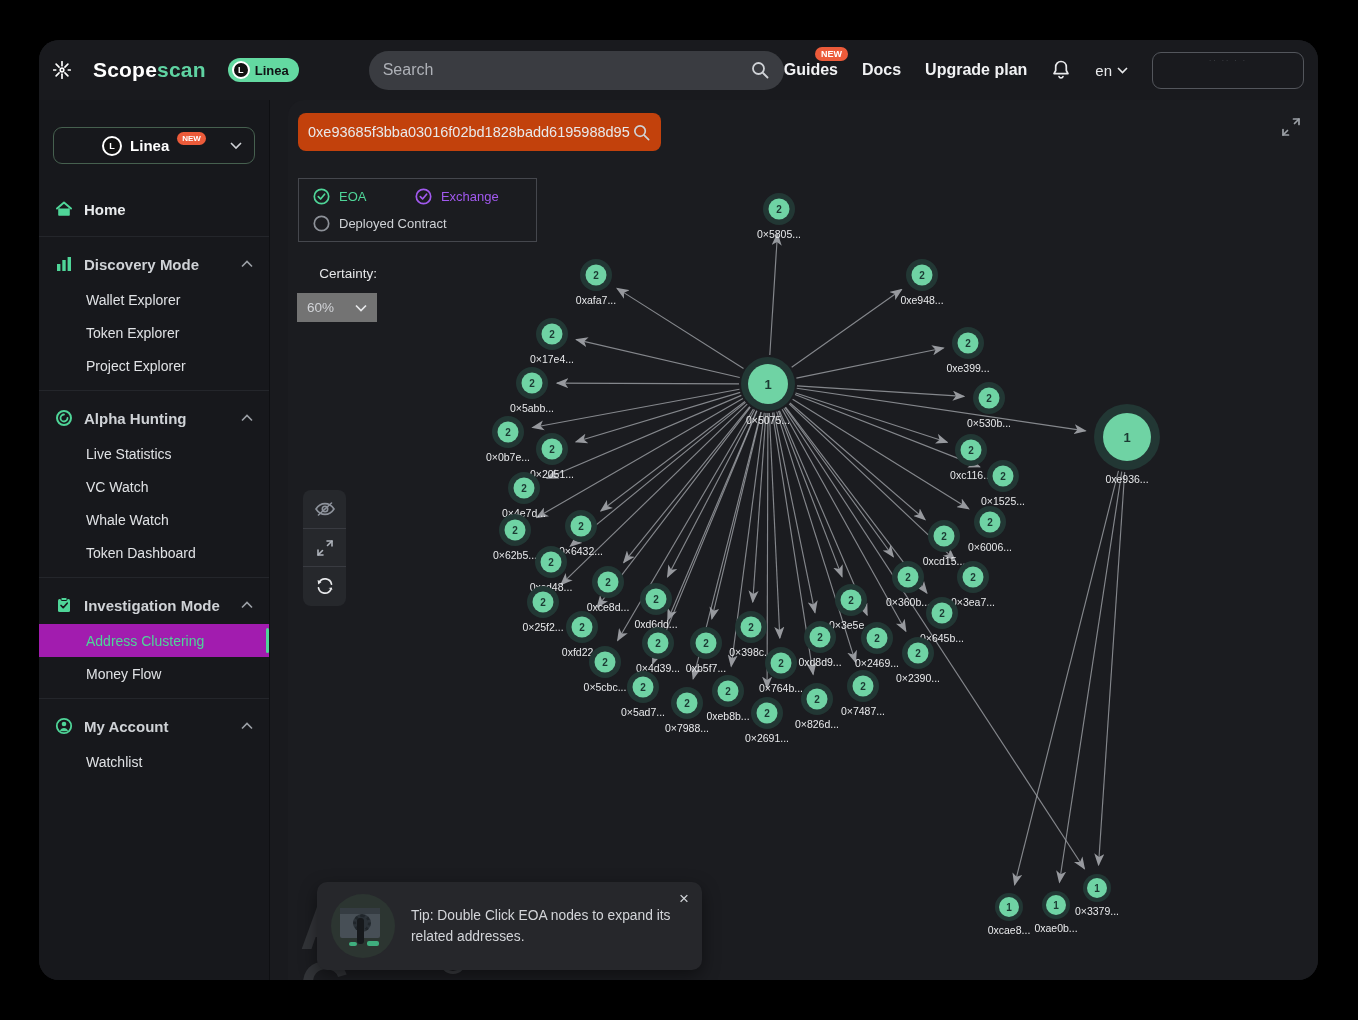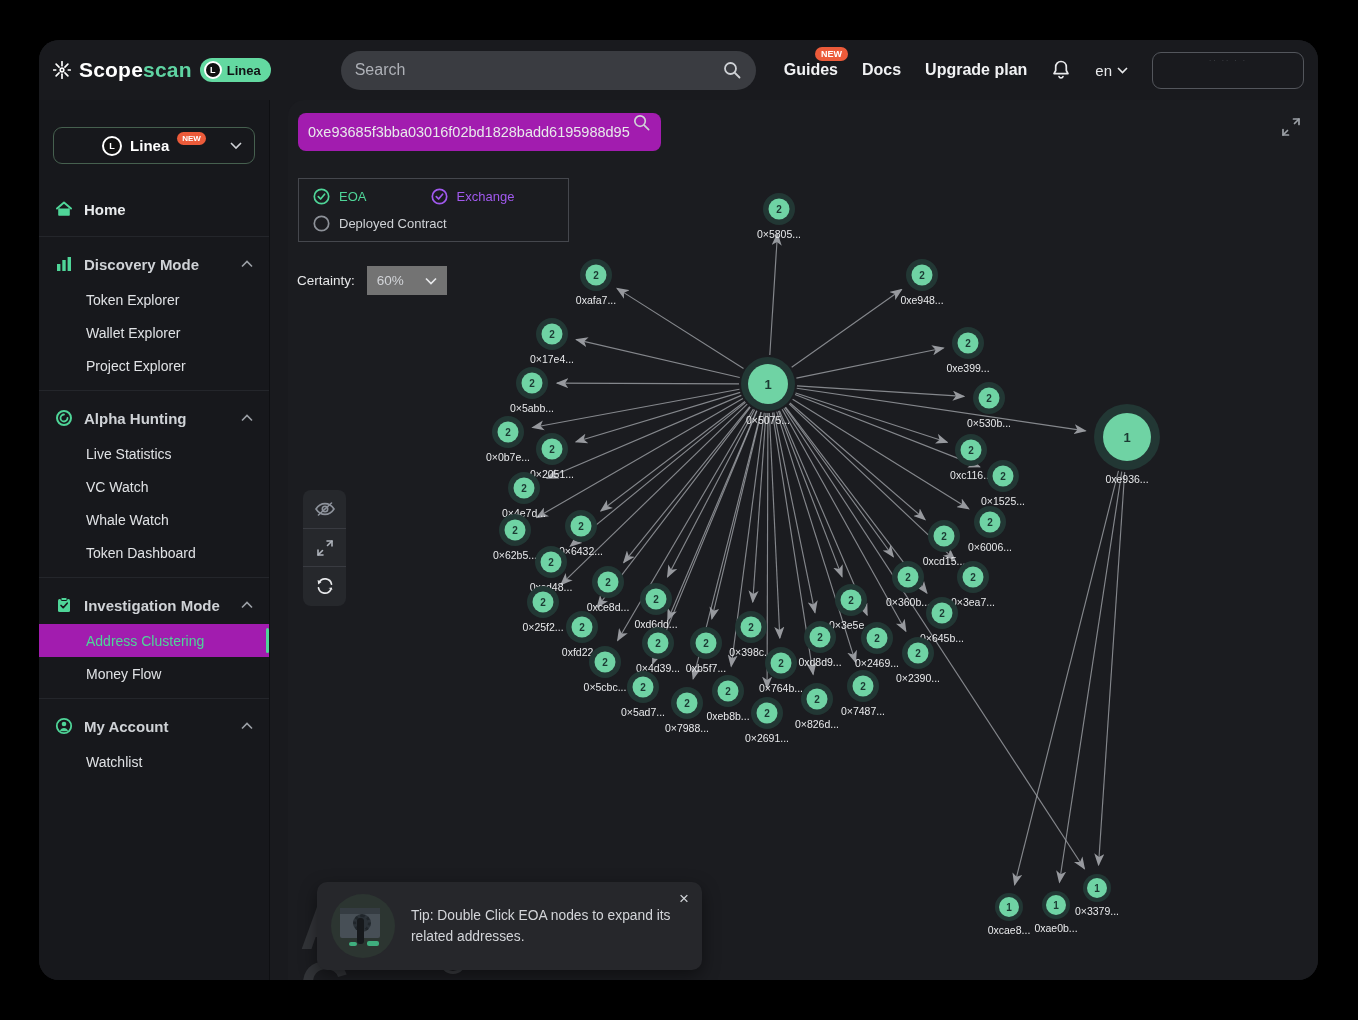--- a/index.html
+++ b/index.html
@@ -1,21 +1,21 @@
 <!DOCTYPE html>
 <html><head>
 <meta charset="utf-8">
 <style>
   * { margin:0; padding:0; box-sizing:border-box; }
   html,body { width:1358px; height:1020px; background:#000; font-family:"Liberation Sans", sans-serif; overflow:hidden; }
   .app { position:absolute; left:39px; top:40px; width:1279px; height:940px; background:#191a1e; border-radius:20px; overflow:hidden; }
 
   
   .header { position:absolute; left:0; top:0; width:100%; height:60px; background:#191a1e; display:flex; align-items:center; padding:0 14px; z-index:5; }
-  .brand { display:flex; align-items:center; gap:8px; }
+  .brand { display:flex; align-items:center; gap:22px; }
   .brand-name { font-size:21px; font-weight:bold; color:#fff; letter-spacing:.2px; }
   .brand-name .accent { color:#5fd3a2; }
   .net-pill { display:flex; align-items:center; gap:5px; background:#63d9a1; color:#101214; font-weight:bold; font-size:13px; border-radius:13px; padding:3px 10px 3px 4px; }
   .net-pill .lcirc { width:18px; height:18px; }
   .lcirc { display:inline-flex; align-items:center; justify-content:center; background:#111; border:2px solid #fff; border-radius:50%; color:#fff; font-weight:bold; font-size:9px; }
   .search-pill { margin-left:70px; width:415px; height:39px; background:#3a3c41; border-radius:20px; display:flex; align-items:center; padding:0 14px; color:#b9bcc2; }
   .search-pill input { flex:1; background:transparent; border:none; outline:none; color:#d6d8dc; font-size:16px; font-family:inherit; }
   .search-pill input::placeholder { color:#aeb1b7; }
   .hdr-right { margin-left:auto; display:flex; align-items:center; gap:24px; }
   .nav-item { position:relative; color:#f1f2f4; font-size:16px; font-weight:bold; cursor:pointer; }
@@ -36,29 +36,29 @@
   .srow .lbl { color:#cfd2d6; font-size:15px; font-weight:bold; flex:1; }
   .srow.home .lbl { color:#e8eaec; }
   .sdiv { height:1px; background:#24262b; margin:8px 0; }
   .sub { display:flex; align-items:center; height:33px; padding-left:47px; color:#e0e2e5; font-size:14px; cursor:pointer; position:relative; }
   .sub.active { background:#a21caf; color:#4fd598; }
   .sub.active::after { content:""; position:absolute; right:0; top:4px; bottom:4px; width:3px; background:#4fd598; border-radius:2px; }
   .icon18 { width:18px; height:18px; flex:0 0 18px; }
 
   
   .panel { position:absolute; left:249px; top:60px; width:1030px; height:880px; background:#1b1c20; border-radius:16px 0 0 0; z-index:1; }
-  .addr-input { position:absolute; left:10px; top:13px; width:363px; height:38px; background:#a21caf; border-radius:8px; display:flex; padding:0 10px; z-index:3; }
+  .addr-input { position:absolute; left:10px; top:13px; width:363px; height:38px; background:#c2410c; border-radius:8px; display:flex; align-items:center; padding:0 10px; z-index:3; }
   .addr-input input { flex:1; background:transparent; border:none; outline:none; color:#e8e9eb; font-size:14.5px; font-family:"Liberation Sans", sans-serif; min-width:0; }
   .fs-btn { position:absolute; right:16px; top:16px; width:22px; height:22px; cursor:pointer; z-index:3; }
-  .legend { position:absolute; left:10px; top:78px; width:271px; height:64px; border:1px solid #45474d; display:grid; grid-template-columns:1fr 1.05fr; align-items:center; padding:4px 14px; z-index:3; }
+  .legend { position:absolute; left:10px; top:78px; width:239px; height:64px; border:1px solid #45474d; display:grid; grid-template-columns:1fr 1.05fr; align-items:center; padding:4px 14px; z-index:3; }
   .leg-item { display:flex; align-items:center; gap:9px; font-size:13px; }
   .leg-item.eoa { color:#4fd598; }
   .leg-item.exch { color:#a159ee; }
   .leg-item.dep { color:#cfd2d6; grid-column:1 / span 2; }
-  .certainty { position:absolute; left:9px; top:166px; display:flex; align-items:center; gap:12px; z-index:3; }
+  .certainty { position:absolute; left:9px; top:166px; display:flex; align-items:flex-end; gap:12px; z-index:3;flex-direction:column; }
   .certainty .clbl { color:#e6e7e9; font-size:13.5px; }
   .cert-dd { width:80px; height:29px; background:#737373; display:flex; align-items:center; justify-content:space-between; padding:0 10px; color:#d2d4d8; font-size:13.5px; cursor:pointer; }
   .gtools { position:absolute; left:15px; top:390px; width:43px; height:116px; background:#26282c; border-radius:8px; display:flex; flex-direction:column; align-items:center; z-index:3; }
   .gtool { height:38px; width:100%; display:flex; align-items:center; justify-content:center; cursor:pointer; }
   .gtool + .gtool { border-top:1px solid #393b41; }
 
   
   .graph-svg { position:absolute; left:0; top:0; width:1279px; height:940px; z-index:2; pointer-events:none; }
   .node-count { font-weight:bold; fill:#1b3a33; }
   .node-label { fill:#e8e9eb; font-size:10.5px; }
@@ -160,24 +160,24 @@
           <rect x="2" y="9" width="3.4" height="7" fill="#4fd598"></rect>
             <rect x="7.3" y="5" width="3.4" height="11" fill="#4fd598"></rect>
             <rect x="12.6" y="2" width="3.4" height="14" fill="#4fd598"></rect>
         </svg>
         <span class="lbl">Discovery Mode</span>
         <svg width="12" height="8" viewBox="0 0 12 8">
             <polyline points="1,6.5 6,1.5 11,6.5" fill="none" stroke="#9ca0a6" stroke-width="1.6"></polyline>
           </svg>
       </div>
       <div class="sub">
+          <span>Wallet Explorer</span>
+        </div>
+      <div class="sub">
           <span>Token Explorer</span>
-        </div>
-      <div class="sub">
-          <span>Wallet Explorer</span>
         </div>
       <div class="sub">
           <span>Project Explorer</span>
         </div>
       <div class="sdiv"></div>
 
       <div class="srow">
         <svg class="icon18" viewBox="0 0 18 18">
           <circle cx="9" cy="9" r="7" fill="none" stroke="#4fd598" stroke-width="2"></circle>
           <path d="M9 5.5a3.5 3.5 0 1 0 3.5 3.5" fill="none" stroke="#4fd598" stroke-width="1.8" stroke-linecap="round"></path>

